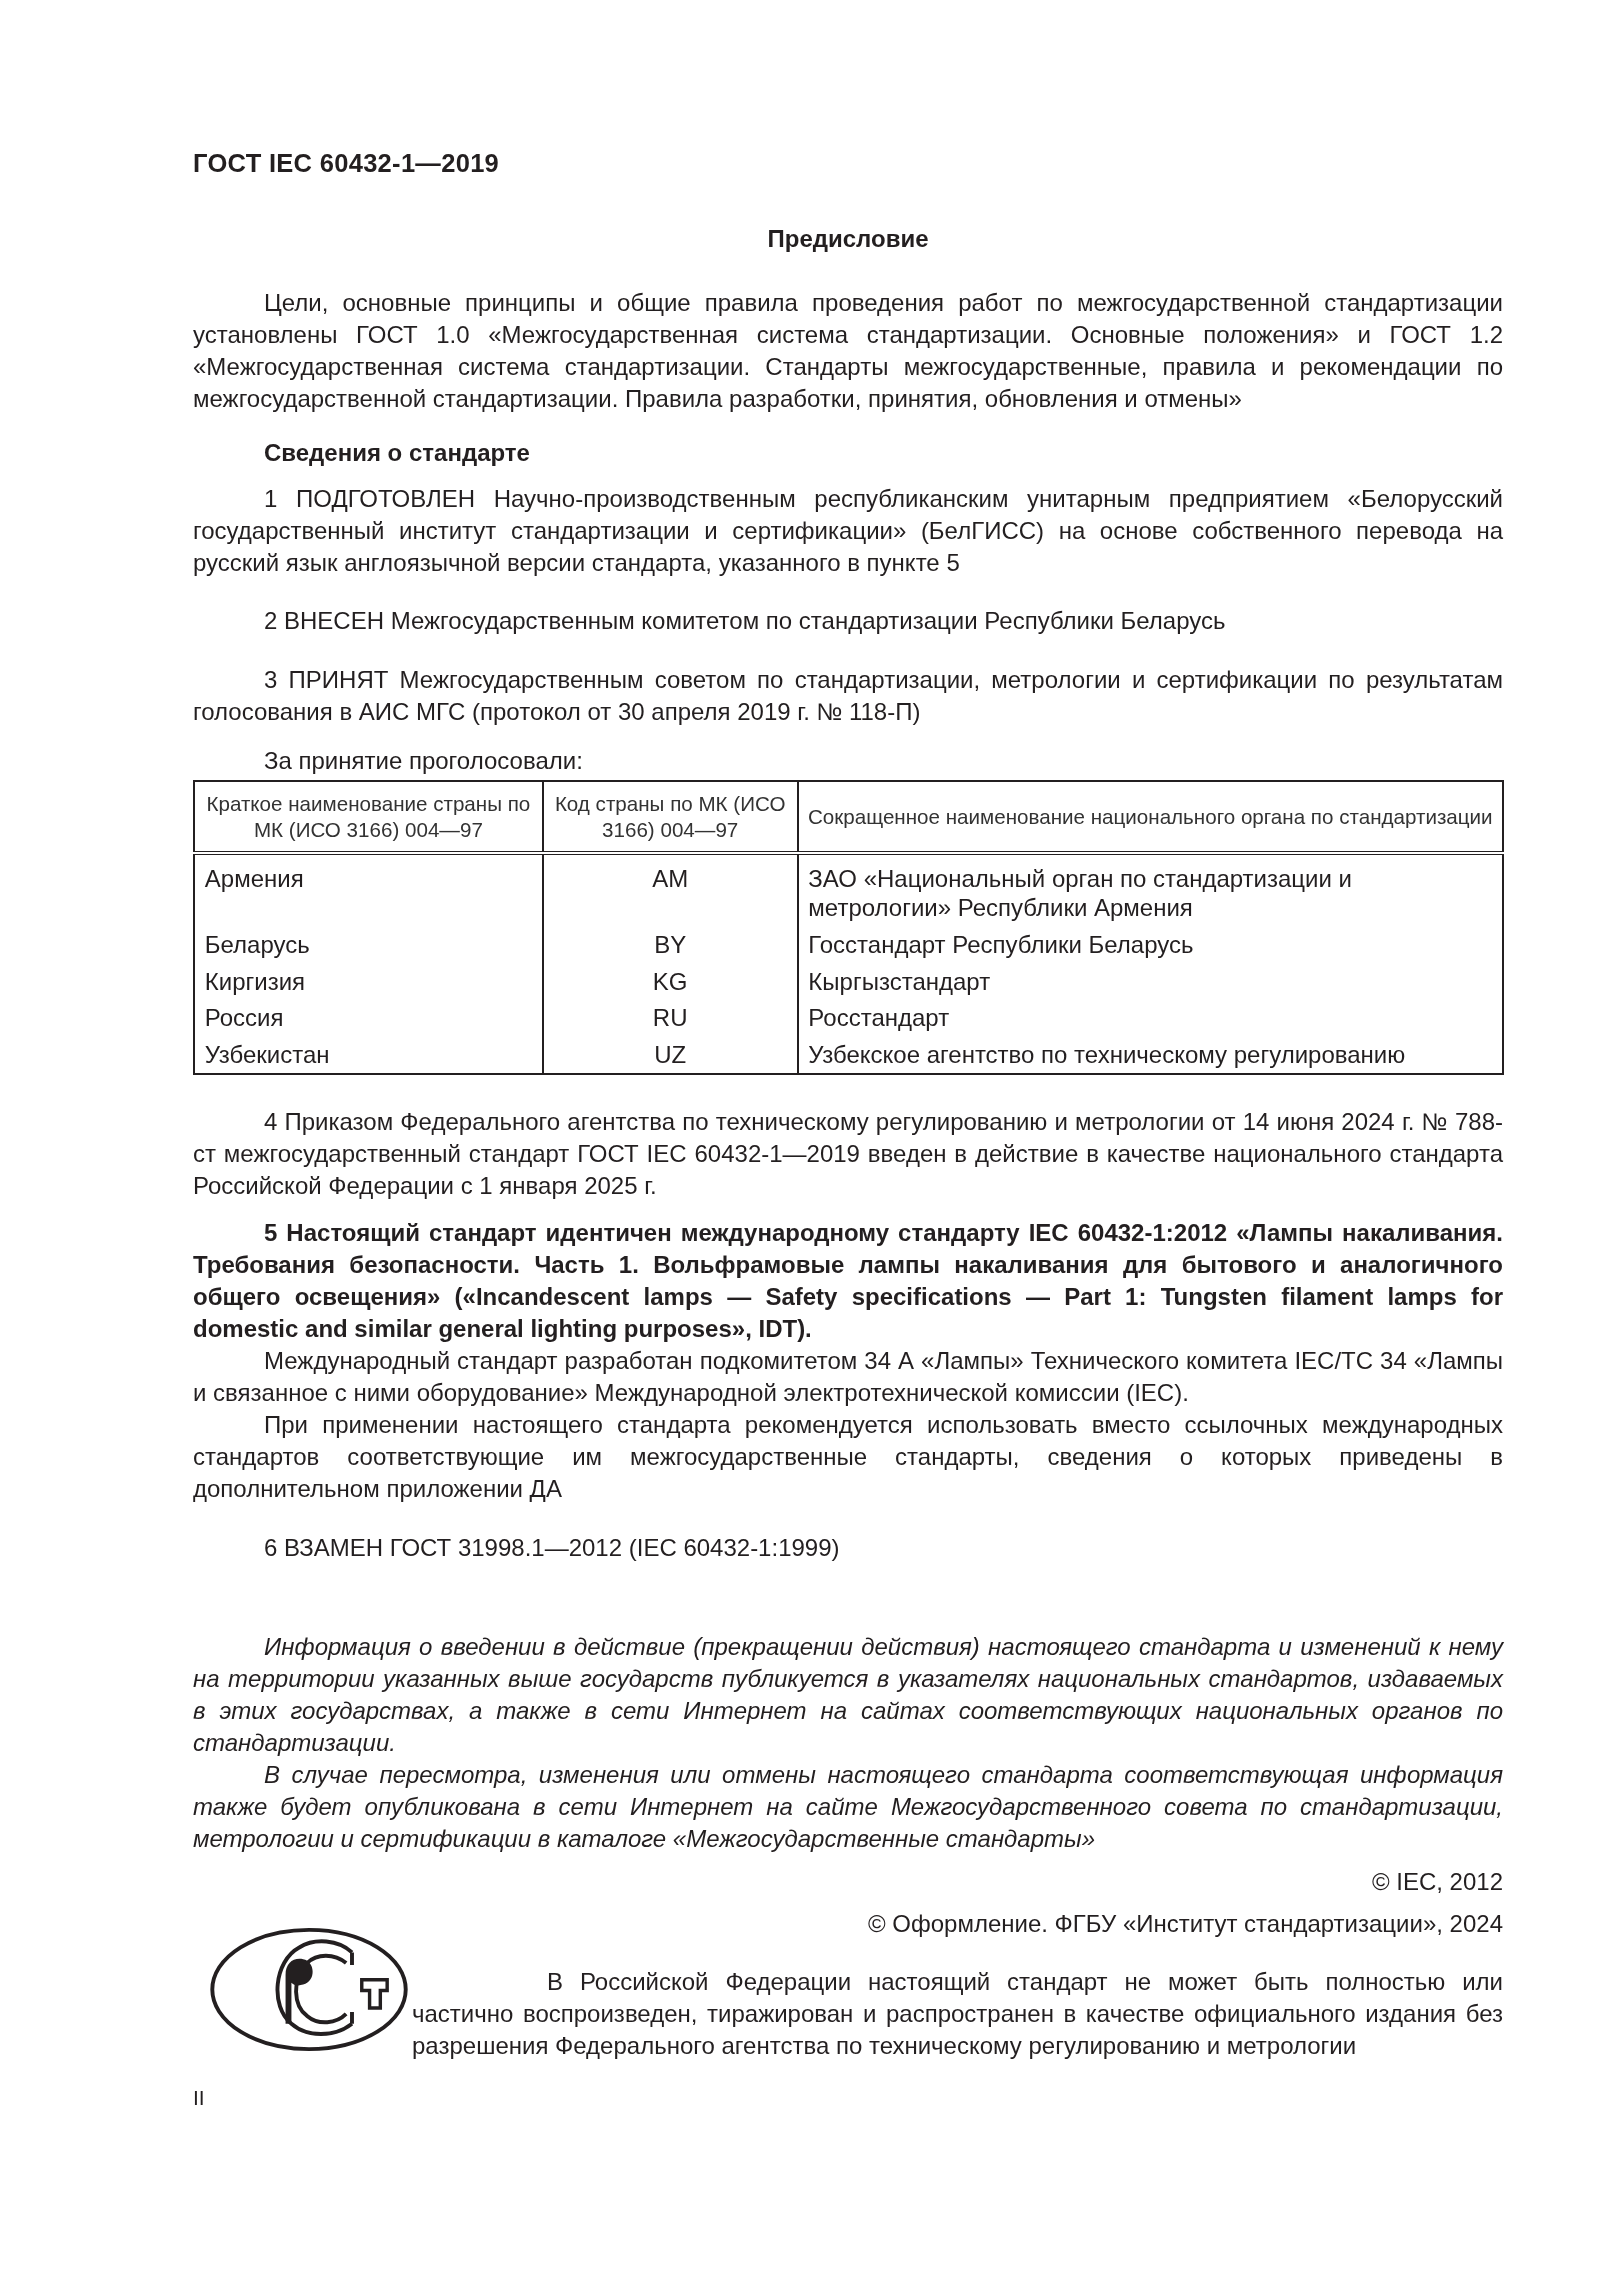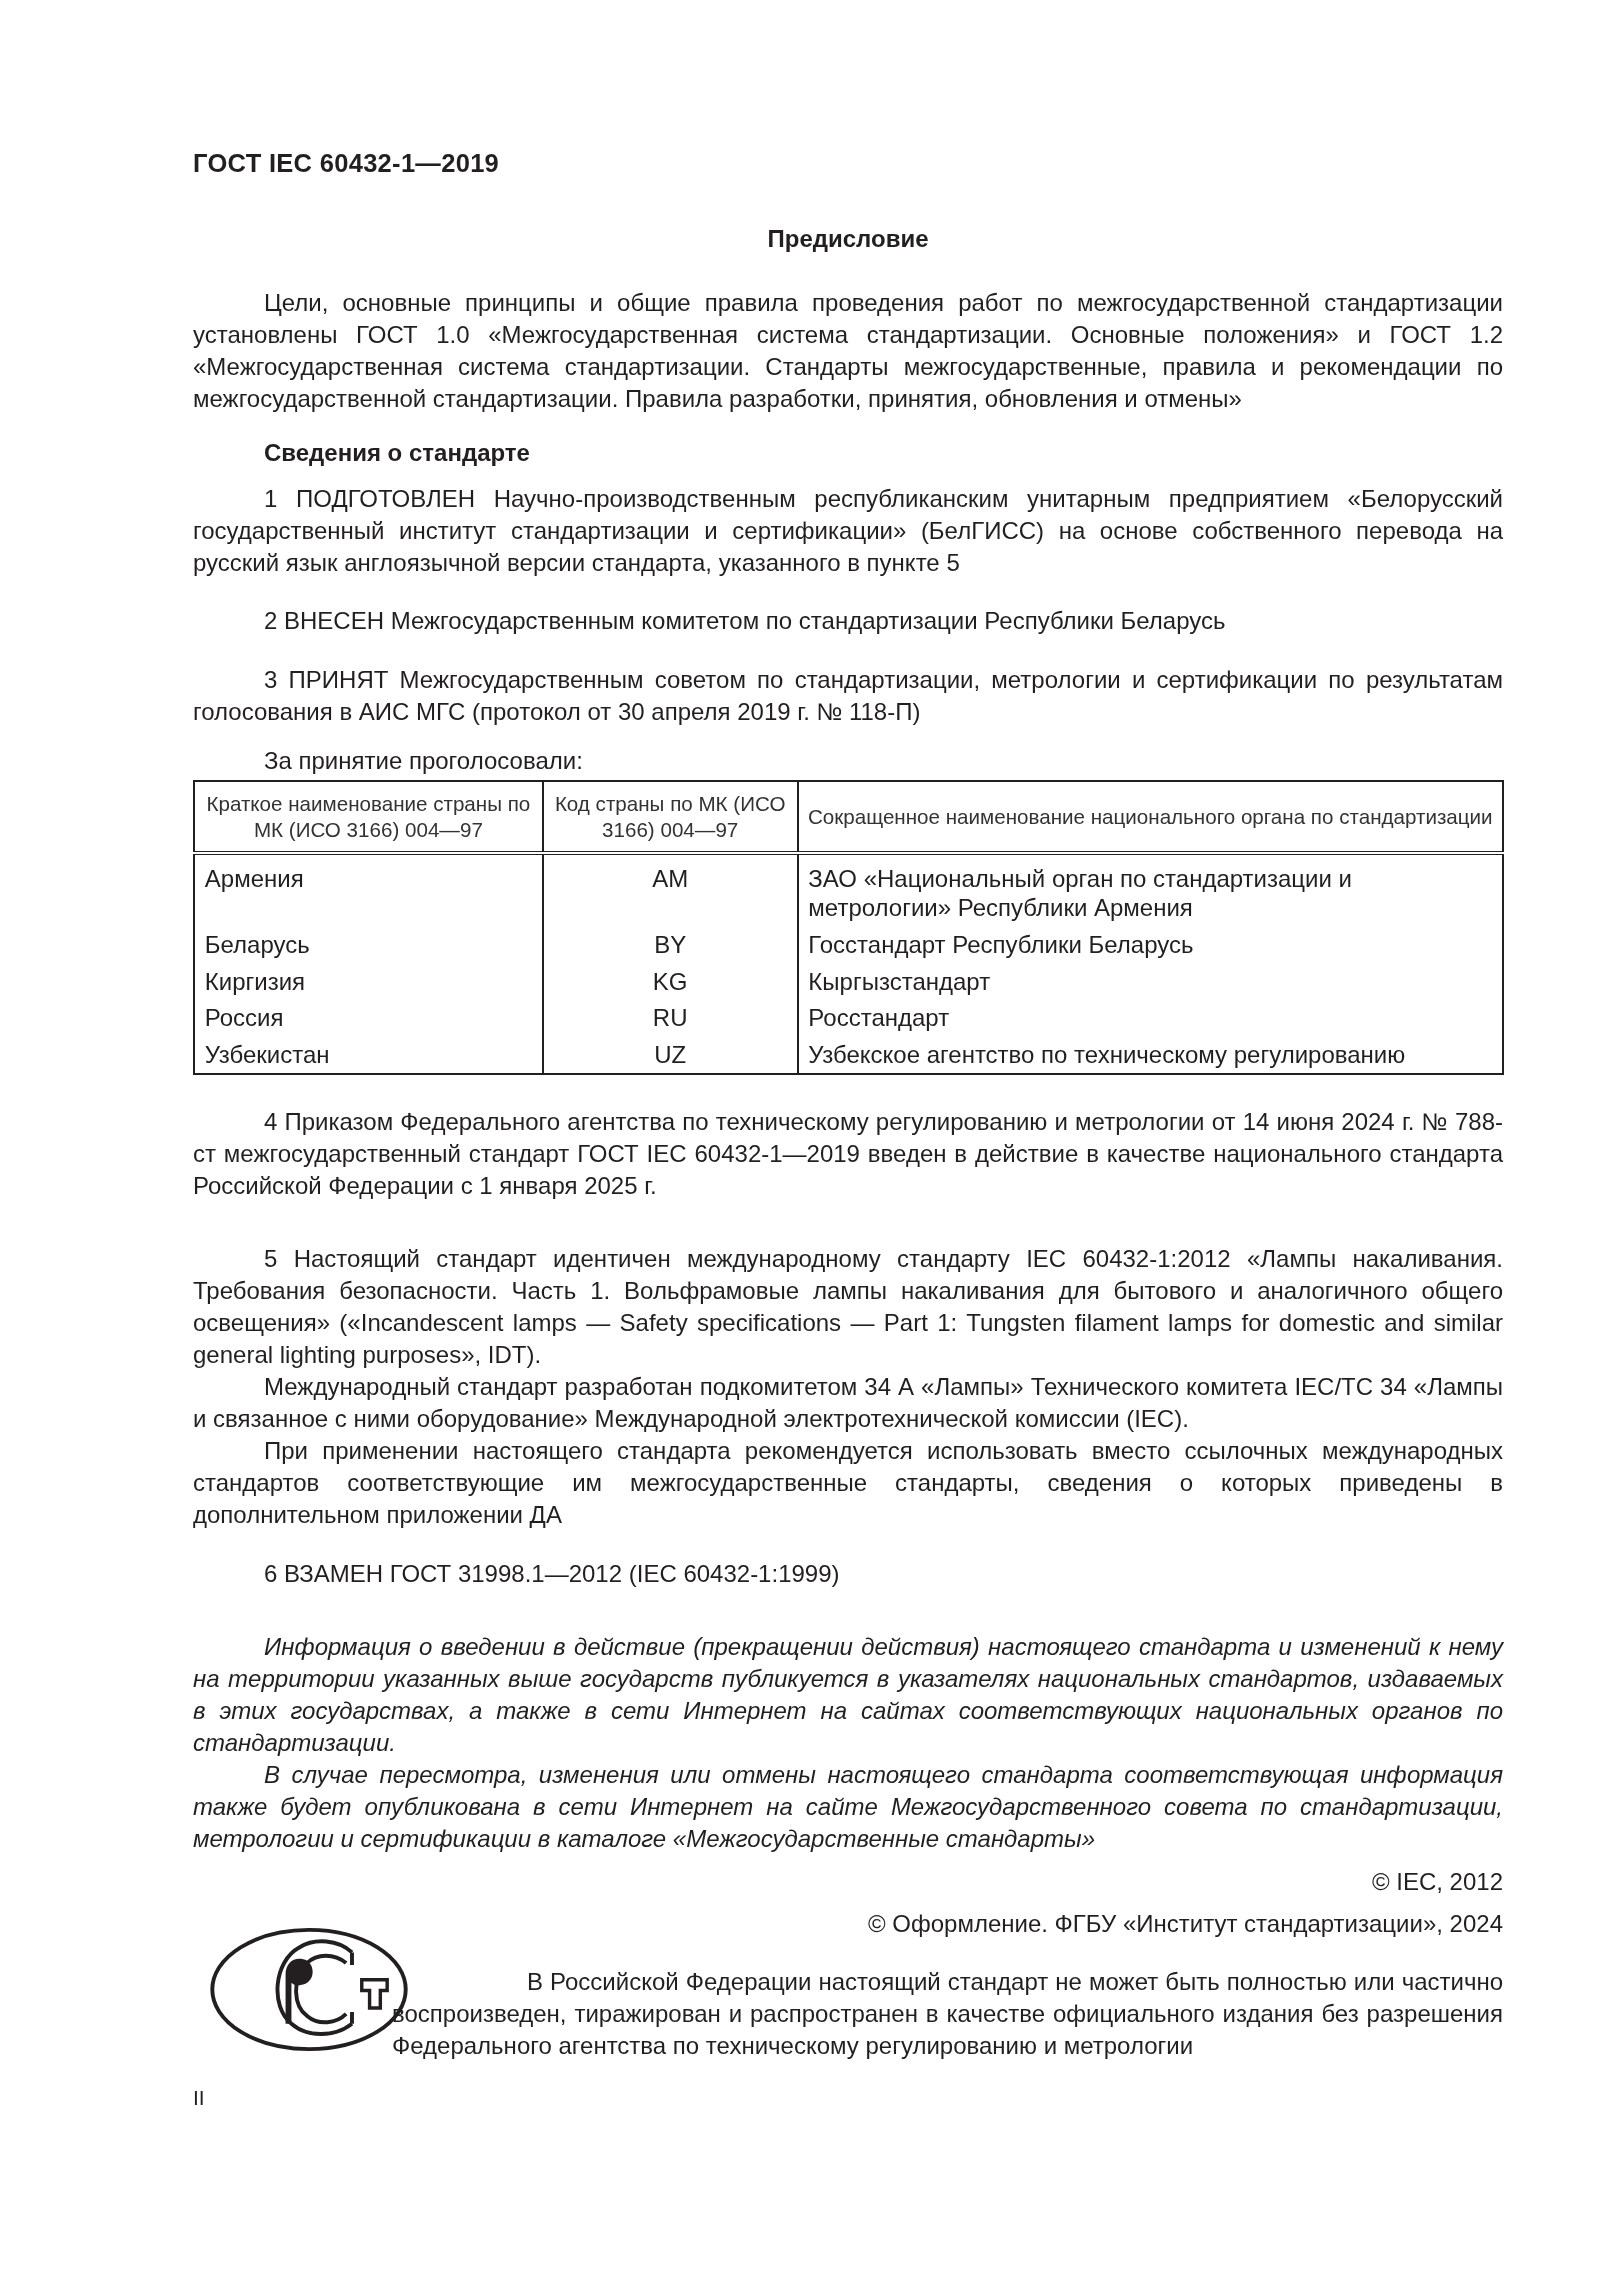--- a/index.html
+++ b/index.html
@@ -19,21 +19,21 @@
   table.vote td { vertical-align: top; padding: 0 9.8px; line-height: 29px; border-left: 2.9px solid #231f20; }
   table.vote td:first-child { border-left: none; }
   table.vote td.code { text-align: center; }
   table.vote tr.r td { padding-top: 3.9px; padding-bottom: 3.9px; }
   table.vote tr.first td { padding-top: 9px; }
   table.vote tr.last td { padding-bottom: 3.9px; }
   .c1 { width: 335px; } .c2 { width: 241px; }
   .right { text-align: right; text-indent: 0; }
   .logo { position: absolute; left: 209px; top: 1926px; width: 201px; height: 127px; }
   .notice { position: absolute; left: 392px; width: 1111px; top: 1966px; }
-  .notice .p { text-indent: 135px; }
+  .notice .p { text-indent: 135px; margin-left: 20px; }
   .pgnum { position: absolute; left: 193px; top: 2086px; font-size: 21px; }
 </style>
 </head>
 <body>
 
 <div class="hdr">ГОСТ IEC 60432-1—2019</div>
 
 <div class="title">Предисловие</div>
 
 <div class="blk" style="top:287px;">
@@ -80,21 +80,21 @@
     <tr class="r last">
       <td>Узбекистан</td>
       <td class="code">UZ</td>
       <td>Узбекское агентство по техническому регулированию</td>
     </tr>
   </tbody>
 </table>
 
 <div class="blk" style="top:1106px;">
   <p class="p">4 Приказом Федерального агентства по техническому регулированию и метрологии от 14 июня 2024 г. № 788-ст межгосударственный стандарт ГОСТ IEC 60432-1—2019 введен в действие в качестве национального стандарта Российской Федерации с 1 января 2025 г.</p>
-  <p class="p" style="margin-top:41px;">5 Настоящий стандарт идентичен международному стандарту IEC 60432-1:2012 «Лампы накаливания. Требования безопасности. Часть 1. Вольфрамовые лампы накаливания для бытового и аналогичного общего освещения» («Incandescent lamps — Safety specifications — Part 1: Tungsten filament lamps for domestic and similar general lighting purposes», IDT).</p>
+  <p class="p" style="margin-top:15px;font-weight:bold;">5 Настоящий стандарт идентичен международному стандарту IEC 60432-1:2012 «Лампы накаливания. Требования безопасности. Часть 1. Вольфрамовые лампы накаливания для бытового и аналогичного общего освещения» («Incandescent lamps — Safety specifications — Part 1: Tungsten filament lamps for domestic and similar general lighting purposes», IDT).</p>
   <p class="p">Международный стандарт разработан подкомитетом 34 А «Лампы» Технического комитета IEC/TC 34 «Лампы и связанное с ними оборудование» Международной электротехнической комиссии (IEC).</p>
   <p class="p">При применении настоящего стандарта рекомендуется использовать вместо ссылочных международных стандартов соответствующие им межгосударственные стандарты, сведения о которых приведены в дополнительном приложении ДА</p>
   <p class="p" style="margin-top:26.5px;">6 ВЗАМЕН ГОСТ 31998.1—2012 (IEC 60432-1:1999)</p>
 </div>
 
 <div class="blk" style="top:1631px;">
   <p class="p it">Информация о введении в действие (прекращении действия) настоящего стандарта и изменений к нему на территории указанных выше государств публикуется в указателях национальных стандартов, издаваемых в этих государствах, а также в сети Интернет на сайтах соответствующих национальных органов по стандартизации.</p>
   <p class="p it">В случае пересмотра, изменения или отмены настоящего стандарта соответствующая информация также будет опубликована в сети Интернет на сайте Межгосударственного совета по стандартизации, метрологии и сертификации в каталоге «Межгосударственные стандарты»</p>
 </div>
 

